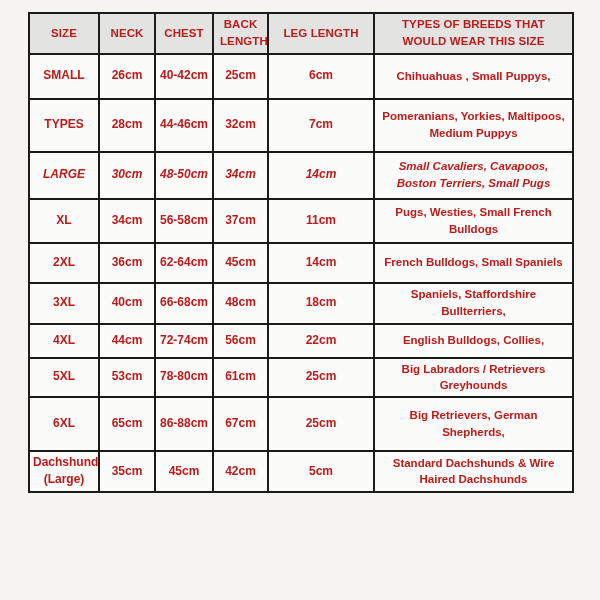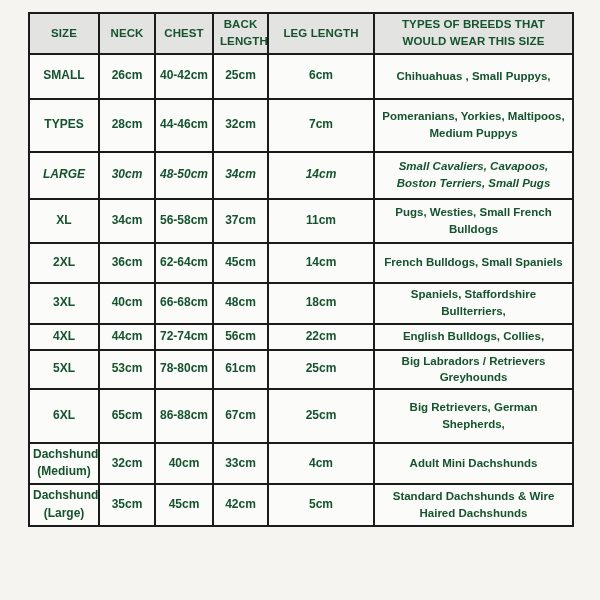--- a/index.html
+++ b/index.html
@@ -7,21 +7,21 @@
     padding: 0;
     width: 600px;
     height: 600px;
     background: #f5f4f1;
   }
   .page {
     position: relative;
     width: 600px;
     height: 600px;
     font-family: "Liberation Sans", sans-serif;
-    color: #14532d;
+    color: #b91c1c;
     overflow: hidden;
   }
   table.size-table {
     position: absolute;
     left: 28px;
     top: 12px;
     width: 544px;
     border-collapse: collapse;
     table-layout: fixed;
   }
@@ -57,21 +57,21 @@
   col.c4 { width: 106px; }
   col.c5 { width: 199px; }
   
   thead tr { height: 40px; }
   tbody tr:nth-child(1)  { height: 45px; }
   tbody tr:nth-child(2)  { height: 53px; }
   tbody tr:nth-child(3)  { height: 47px; font-style: italic; }
   tbody tr:nth-child(4)  { height: 44px; }
   tbody tr:nth-child(5)  { height: 40px; }
   tbody tr:nth-child(6)  { height: 41px; }
-  tbody tr:nth-child(7)  { height: 26px; }
+  tbody tr:nth-child(7)  { height: 34px; }
   tbody tr:nth-child(8)  { height: 32px; }
   tbody tr:nth-child(9)  { height: 54px; }
   tbody tr:nth-child(10) { height: 38px; }
   tbody tr:nth-child(11) { height: 42px; }
   tbody tr:nth-child(12) { height: 56px; }
 </style>
 </head>
 <body>
 
 <div class="page">
@@ -161,28 +161,20 @@
         </tr>
         <tr>
           <td class="col-0">6XL</td>
           <td class="col-1">65cm</td>
           <td class="col-2">86-88cm</td>
           <td class="col-3">67cm</td>
           <td class="col-4">25cm</td>
           <td class="col-5">Big Retrievers,  German Shepherds,</td>
         </tr>
         <tr>
-          <td class="col-0">Dachshund (Medium)</td>
-          <td class="col-1">32cm</td>
-          <td class="col-2">40cm</td>
-          <td class="col-3">33cm</td>
-          <td class="col-4">4cm</td>
-          <td class="col-5">Adult Mini Dachshunds</td>
-        </tr>
-        <tr>
           <td class="col-0">Dachshund (Large)</td>
           <td class="col-1">35cm</td>
           <td class="col-2">45cm</td>
           <td class="col-3">42cm</td>
           <td class="col-4">5cm</td>
           <td class="col-5">Standard Dachshunds &amp; Wire Haired Dachshunds</td>
         </tr>
       </tbody>
   </table>
 </div>

